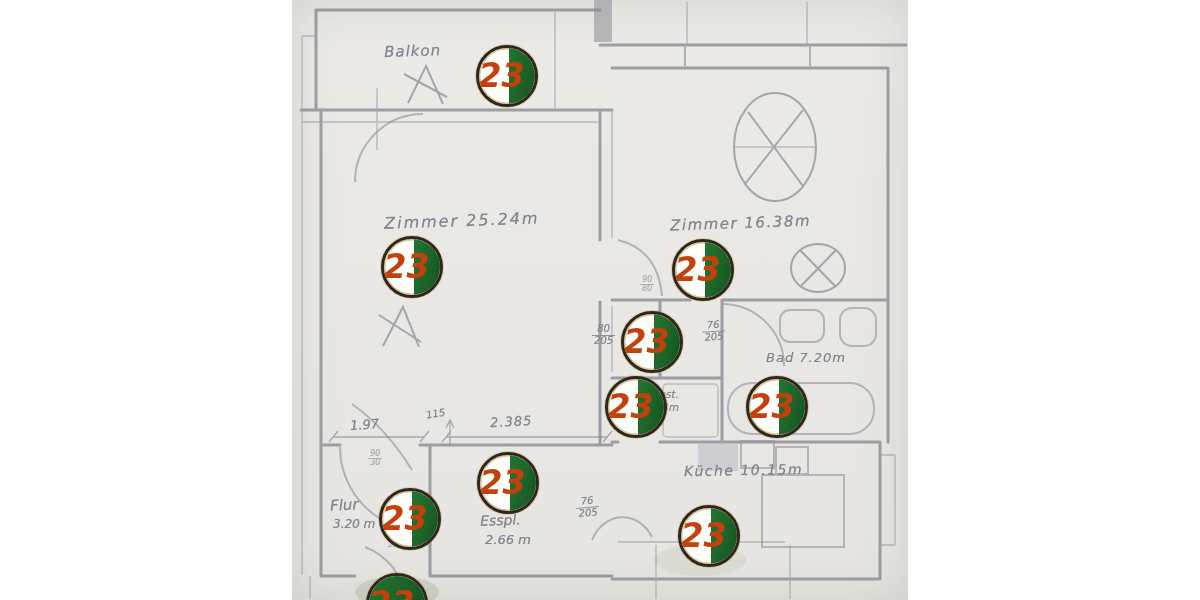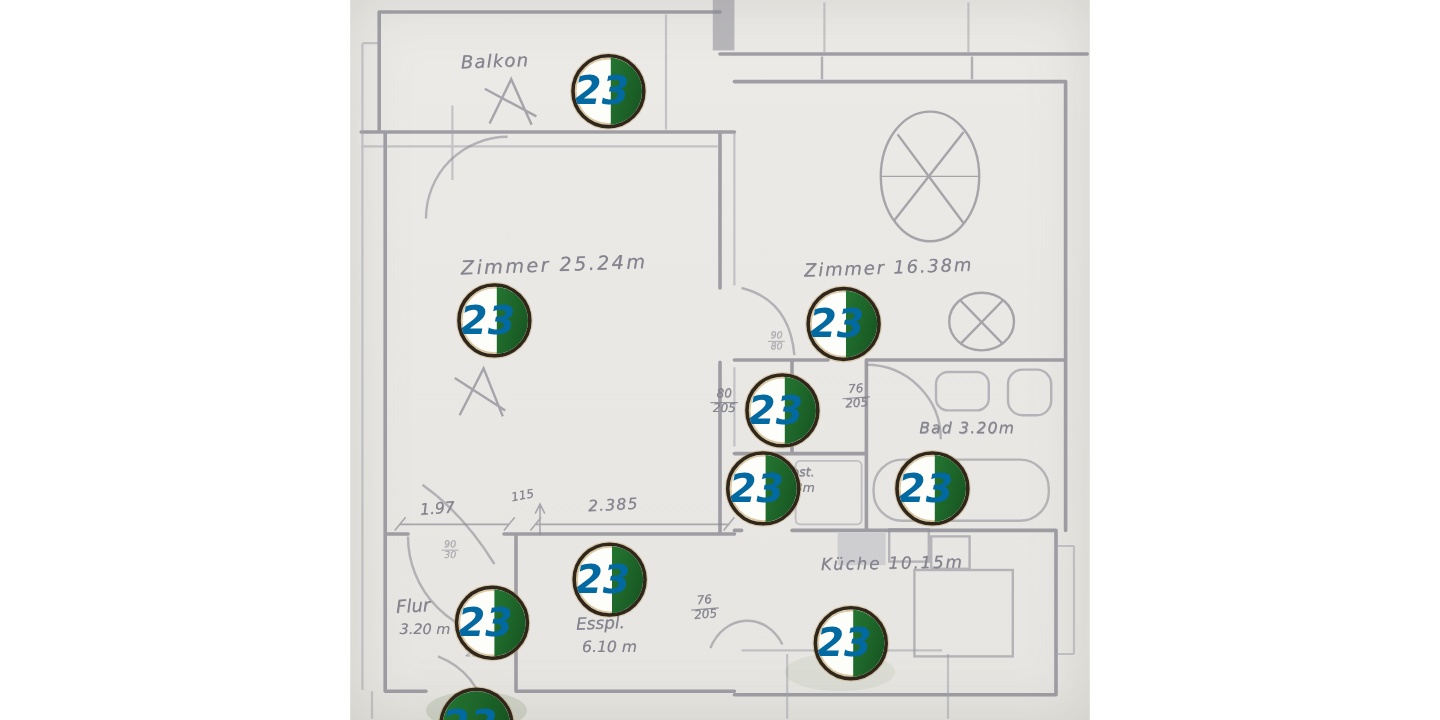--- a/index.html
+++ b/index.html
@@ -16,21 +16,21 @@
   .frac .den{border-top:1px solid rgba(133,132,142,.85);padding:0 2px;}
   .tiny{opacity:.6;font-style:italic;}
   .marker{position:absolute;z-index:20;width:62px;height:62px;border-radius:50%;
           background:#fdfdfa;border:3.5px solid #30271a;overflow:hidden;box-sizing:border-box;
           box-shadow:inset 0 0 0 1.5px rgba(190,155,85,.55),0 0 0 1px rgba(185,150,80,.35);}
   .marker .half{position:absolute;left:53%;top:-2%;width:51%;height:104%;
           background:linear-gradient(105deg,#247531 0%,#1c6228 55%,#154f1f 100%);}
   .marker.full .half{left:-2%;width:104%;}
   .marker .num{position:absolute;left:2%;top:6%;width:76%;height:86%;z-index:2;
           display:flex;align-items:center;justify-content:center;
-          font:italic 700 33px "DejaVu Sans",sans-serif;color:#0369a1;}
+          font:italic 700 33px "DejaVu Sans",sans-serif;color:#c2410c;}
   .marker:nth-of-type(1) .num{transform:rotate(-4deg);}
   .marker:nth-of-type(2) .num{transform:rotate(6deg);}
   .marker:nth-of-type(3) .num{transform:rotate(-2deg);}
   .marker:nth-of-type(4) .num{transform:rotate(3deg);}
   .marker:nth-of-type(5) .num{transform:rotate(-8deg);}
   .marker:nth-of-type(6) .num{transform:rotate(5deg);}
   .marker:nth-of-type(7) .num{transform:rotate(-3deg);}
   .marker:nth-of-type(8) .num{transform:rotate(7deg);}
   .marker:nth-of-type(9) .num{transform:rotate(-5deg);}
 </style>
@@ -95,26 +95,26 @@
     </g>
     <g stroke="none">
       <ellipse cx="397" cy="592" rx="42" ry="16" fill="rgba(90,115,65,.16)"></ellipse>
       <ellipse cx="700" cy="560" rx="46" ry="16" fill="rgba(90,115,65,.08)"></ellipse>
     </g>
   </svg>
 
   <div class="plabel" style="left:384px;top:42px;font-size:15px;transform:rotate(-2deg);letter-spacing:1px">Balkon</div>
   <div class="plabel" style="left:384px;top:211px;font-size:16px;transform:rotate(-2deg);letter-spacing:2px">Zimmer 25.24m</div>
   <div class="plabel" style="left:670px;top:214px;font-size:15px;transform:rotate(-2deg);letter-spacing:1.5px">Zimmer 16.38m</div>
-  <div class="plabel" style="left:766px;top:350px;font-size:13px;letter-spacing:1px">Bad 3.20m</div>
+  <div class="plabel" style="left:766px;top:350px;font-size:13px;letter-spacing:1px">Bad 7.20m</div>
   <div class="plabel" style="left:652px;top:388px;font-size:10.5px;white-space:normal;width:56px;line-height:1.25">Abst. 1.3m</div>
   <div class="plabel" style="left:330px;top:496px;font-size:15px;transform:rotate(-3deg)">Flur</div>
   <div class="plabel" style="left:333px;top:517px;font-size:12px">3.20 m</div>
   <div class="plabel" style="left:480px;top:512px;font-size:14px;transform:rotate(-2deg)">Esspl.</div>
-  <div class="plabel" style="left:485px;top:532px;font-size:13px">6.10 m</div>
+  <div class="plabel" style="left:485px;top:532px;font-size:13px">2.66 m</div>
   <div class="plabel" style="left:684px;top:462px;font-size:14px;transform:rotate(-1deg);letter-spacing:1.5px">Küche 10.15m</div>
 
   <div class="plabel" style="left:350px;top:417px;font-size:13px;transform:rotate(-4deg)">1.97</div>
   <div class="plabel" style="left:426px;top:408px;font-size:10px;transform:rotate(-10deg)">115</div>
   <div class="plabel" style="left:490px;top:414px;font-size:13px;transform:rotate(-3deg);letter-spacing:1px">2.385</div>
 
   <div class="plabel frac" style="left:702px;top:320px;transform:rotate(-4deg)">
     <span>76</span>
     <span class="den">205</span>
   </div>

